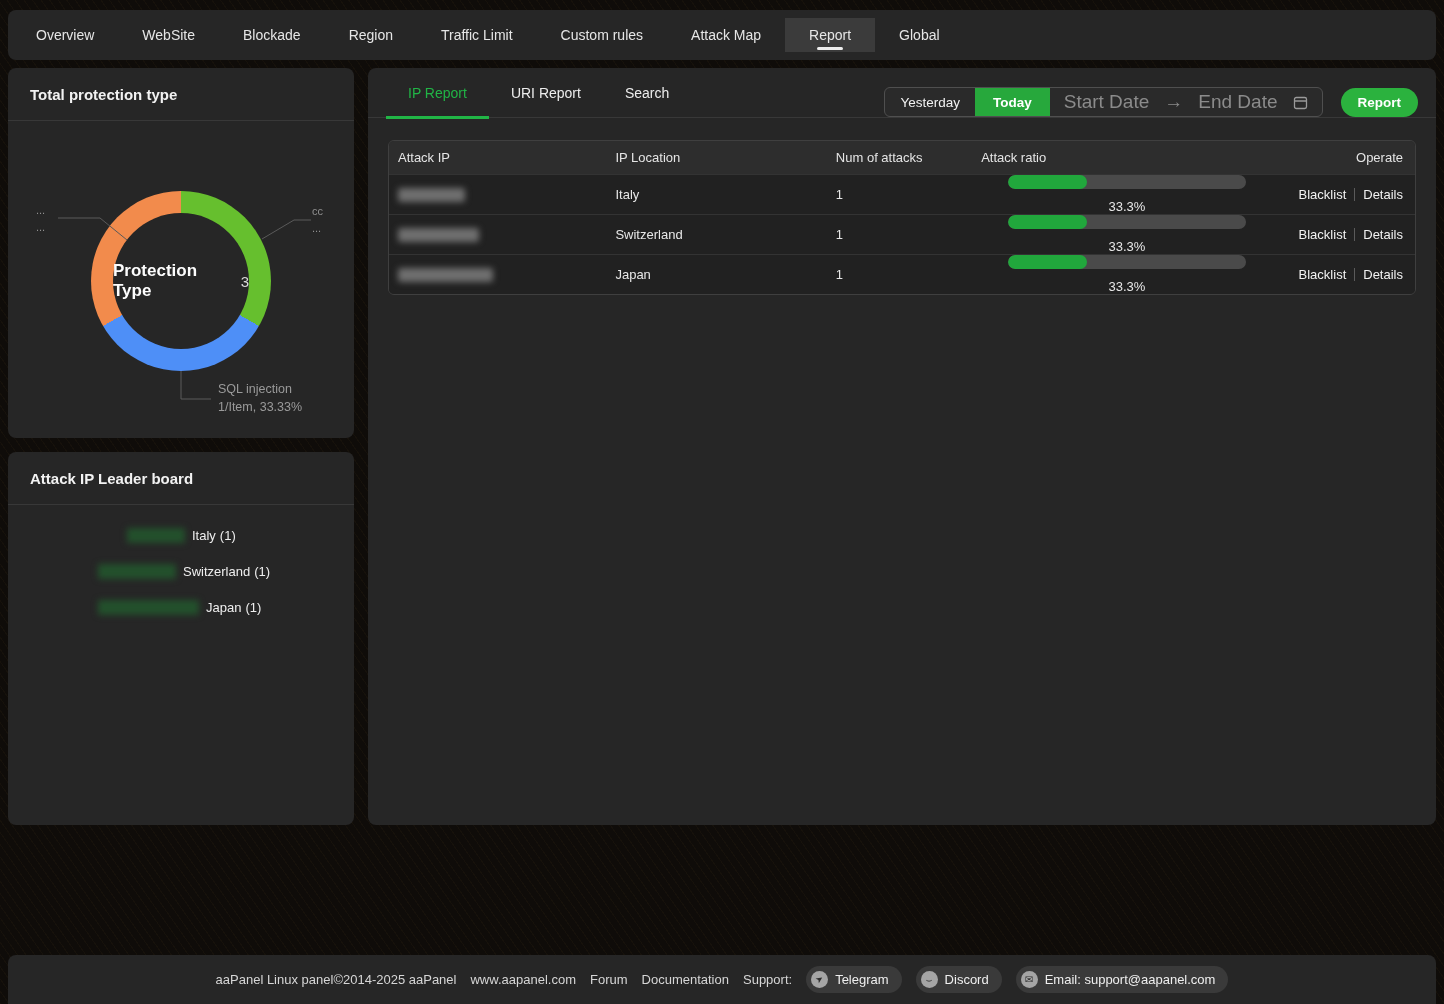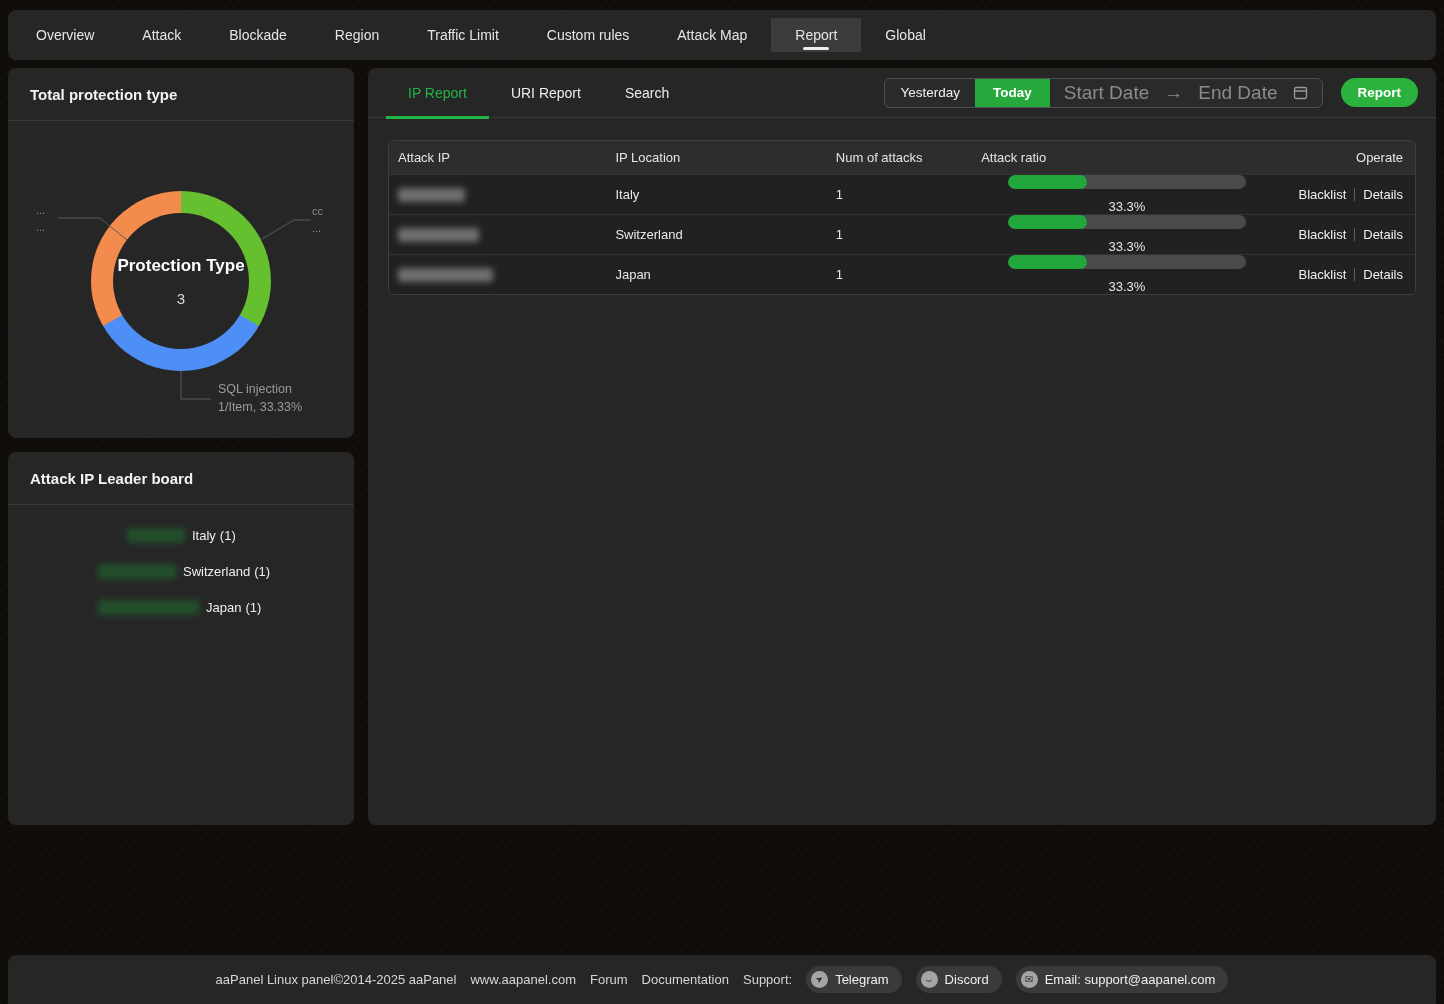--- a/index.html
+++ b/index.html
@@ -26,21 +26,21 @@
   
   .card{ position:absolute; background:#262626; border-radius:8px; }
   .card-protection{ left:8px; top:68px; width:346px; height:370px;}
   .card-leader{ left:8px; top:452px; width:346px; height:373px;}
   .card-header{ height:53px; padding:0 22px; display:flex; align-items:center;
                 font-size:15px; font-weight:bold; color:#f2f2f2; border-bottom:1px solid #383838;}
   
   .donut{ position:absolute; left:83px; top:123px; width:180px; height:180px; border-radius:50%;
           background:conic-gradient(#66bf2e 0deg 120deg, #4e8ff7 120deg 240deg, #f28b4c 240deg 360deg);}
   .donut-hole{ position:absolute; left:22px; top:22px; width:136px; height:136px;
-               border-radius:50%; background:#262626; display:flex; flex-direction:column;
+               border-radius:50%; background:#262626; display:flex; flex-direction:row;
                align-items:center; justify-content:center; gap:14px;}
   .donut-title{ font-size:17px; font-weight:bold; color:#fdfdfd; }
   .donut-value{ font-size:15px; color:#d9d9d9; }
   .pie-label{ position:absolute; font-size:11px; color:#8f8f8f; line-height:17px; }
   .pie-label.lbl-left{ left:28px; top:134px; text-align:left;}
   .pie-label.lbl-right{ left:304px; top:135px; text-align:left;}
   .pie-label.lbl-bottom{ left:210px; top:312px; font-size:12.5px; line-height:18px; color:#9a9a9a;}
   .connector-svg{ position:absolute; left:0; top:0; pointer-events:none;}
   
   .lead-row{ position:absolute; display:flex; align-items:center; gap:7px; height:18px;}
@@ -49,21 +49,21 @@
   .lead-count{ margin-left:4px; }
   
   .panel{ position:absolute; left:368px; top:68px; width:1068px; height:757px;
           background:#262626; border-radius:8px;}
   .panel-header{ height:50px; border-bottom:1px solid #383838; display:flex; align-items:stretch;
                  padding:0 18px; position:relative;}
   .ptab{ padding:0 22px; display:flex; align-items:center; font-size:14px; color:#ededed;
          cursor:pointer; position:relative; white-space:nowrap;}
   .ptab.active{ color:#21b546; }
   .ptab-underline{ position:absolute; left:0; right:0; bottom:-2px; height:3px; background:#21b546;}
-  .header-controls{ margin-left:auto; display:flex; align-items:center; }
+  .header-controls{ margin-left:auto; display:flex; align-items:flex-end; }
   .range-group{ display:flex; align-items:center; height:30px; border:1px solid #4f4f4f;
                 border-radius:6px; overflow:hidden; background:#2a2a2a;}
   .grp-btn{ padding:0 15px; height:100%; display:flex; align-items:center; font-size:13.5px;
             color:#f2f2f2; cursor:pointer;}
   .grp-btn.today{ background:#27a83c; font-weight:bold; color:#fff; padding:0 18px;}
   .date-part{ display:flex; align-items:center; gap:15px; padding:0 14px; color:#8b8b8b;
               font-size:19px; cursor:pointer;}
   .cal-icon{ display:flex; align-items:center; }
   .report-btn{ margin-left:18px; height:29px; padding:0 17px; background:#2bb23e; color:#fff;
                border:none; border-radius:15px; font-size:13.5px; font-weight:bold; cursor:pointer;
@@ -96,21 +96,21 @@
   .pill-icon{ width:17px; height:17px; border-radius:50%; background:#a5a5a5; color:#2e2e2e;
               display:flex; align-items:center; justify-content:center; font-size:10px; line-height:1;}
   .pill-icon.tg span{ display:inline-block; transform:rotate(-35deg); font-size:9px;}
   .flink{ cursor:pointer;}
 </style>
 </head>
 <body>
 
 <nav class="nav">
   <div class="nav-item">Overview</div>
-  <div class="nav-item">Attack</div>
+  <div class="nav-item">WebSite</div>
   <div class="nav-item">Blockade</div>
   <div class="nav-item">Region</div>
   <div class="nav-item">Traffic Limit</div>
   <div class="nav-item">Custom rules</div>
   <div class="nav-item">Attack Map</div>
   <div class="nav-item active">
     <span>Report</span>
     <span class="nav-underline"></span>
   </div>
   <div class="nav-item">Global</div>

